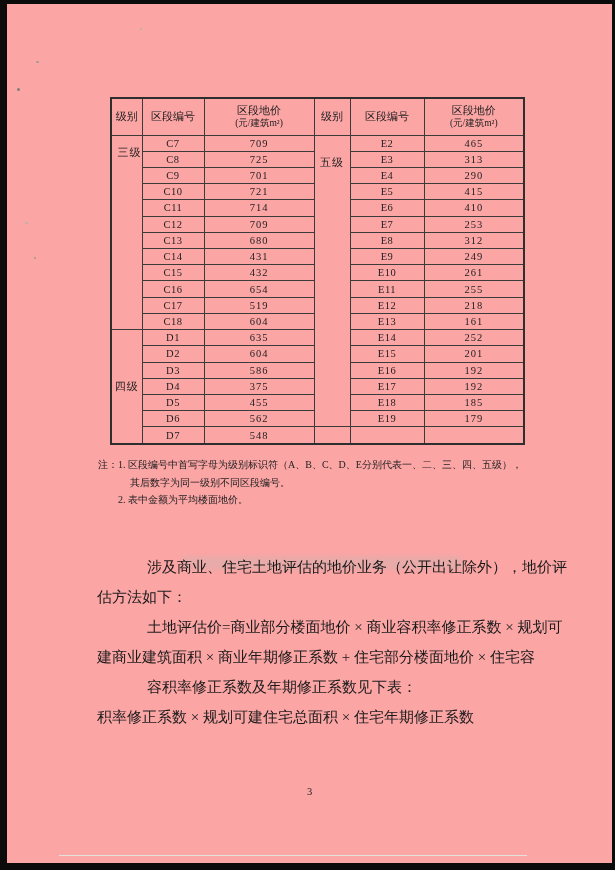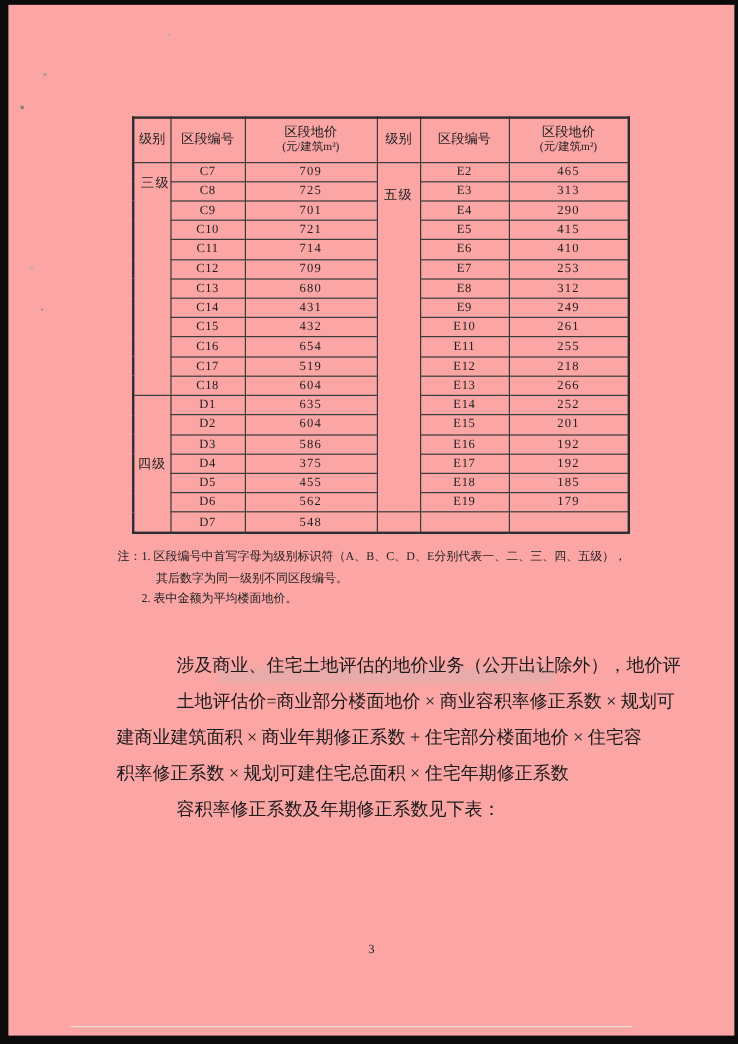--- a/index.html
+++ b/index.html
@@ -43,21 +43,21 @@
   
   .notes {
     position:absolute; left:91px; top:452px; width:450px;
     font-size:10px; line-height:17.5px; color:#222; white-space:nowrap;
   }
   .notes .n2 { padding-left:32px; }
   .notes .n3 { padding-left:20px; }
 
   
   .body-text {
-    position:absolute; left:90px; top:536px; width:440px;
+    position:absolute; left:90px; top:548px; width:440px;
     font-size:15px; color:#1a1a1a;
   }
   .body-text .line { height:30px; line-height:30px; white-space:nowrap; }
   .body-text .indent { padding-left:50px; }
 
   
   .smudge {
     position:absolute; left:175px; top:552px; width:280px; height:14px;
     background:rgba(185,185,178,0.30); filter:blur(2px); border-radius:4px;
   }
@@ -176,21 +176,21 @@
         <tr>
           <td class="code">C17</td>
           <td class="price">519</td>
           <td class="code">E12</td>
           <td class="price">218</td>
         </tr>
         <tr>
           <td class="code">C18</td>
           <td class="price">604</td>
           <td class="code">E13</td>
-          <td class="price">266</td>
+          <td class="price">161</td>
         </tr>
         <tr>
           <td class="level" rowspan="7">四级</td>
           <td class="code">D1</td>
           <td class="price">635</td>
           <td class="code">E14</td>
           <td class="price">252</td>
         </tr>
         <tr>
           <td class="code">D2</td>
@@ -235,24 +235,25 @@
   <div class="notes">
     <div class="n1">注：1. 区段编号中首写字母为级别标识符（A、B、C、D、E分别代表一、二、三、四、五级），</div>
     <div class="n2">其后数字为同一级别不同区段编号。</div>
     <div class="n3">2. 表中金额为平均楼面地价。</div>
   </div>
 
   <div class="smudge"></div>
 
   <div class="body-text">
     <div class="line indent">涉及商业、住宅土地评估的地价业务（公开出让除外），地价评</div>
+    <div class="line">估方法如下：</div>
     <div class="line indent">土地评估价=商业部分楼面地价 × 商业容积率修正系数 × 规划可</div>
     <div class="line">建商业建筑面积 × 商业年期修正系数 + 住宅部分楼面地价 × 住宅容</div>
+    <div class="line indent">容积率修正系数及年期修正系数见下表：</div>
     <div class="line">积率修正系数 × 规划可建住宅总面积 × 住宅年期修正系数</div>
-    <div class="line indent">容积率修正系数及年期修正系数见下表：</div>
   </div>
 
   <div class="page-number">3</div>
   <div class="footer-line"></div>
 
   <div class="speck s1"></div>
   <div class="speck s2"></div>
   <div class="speck s3"></div>
   <div class="speck s4"></div>
   <div class="speck s5"></div>

